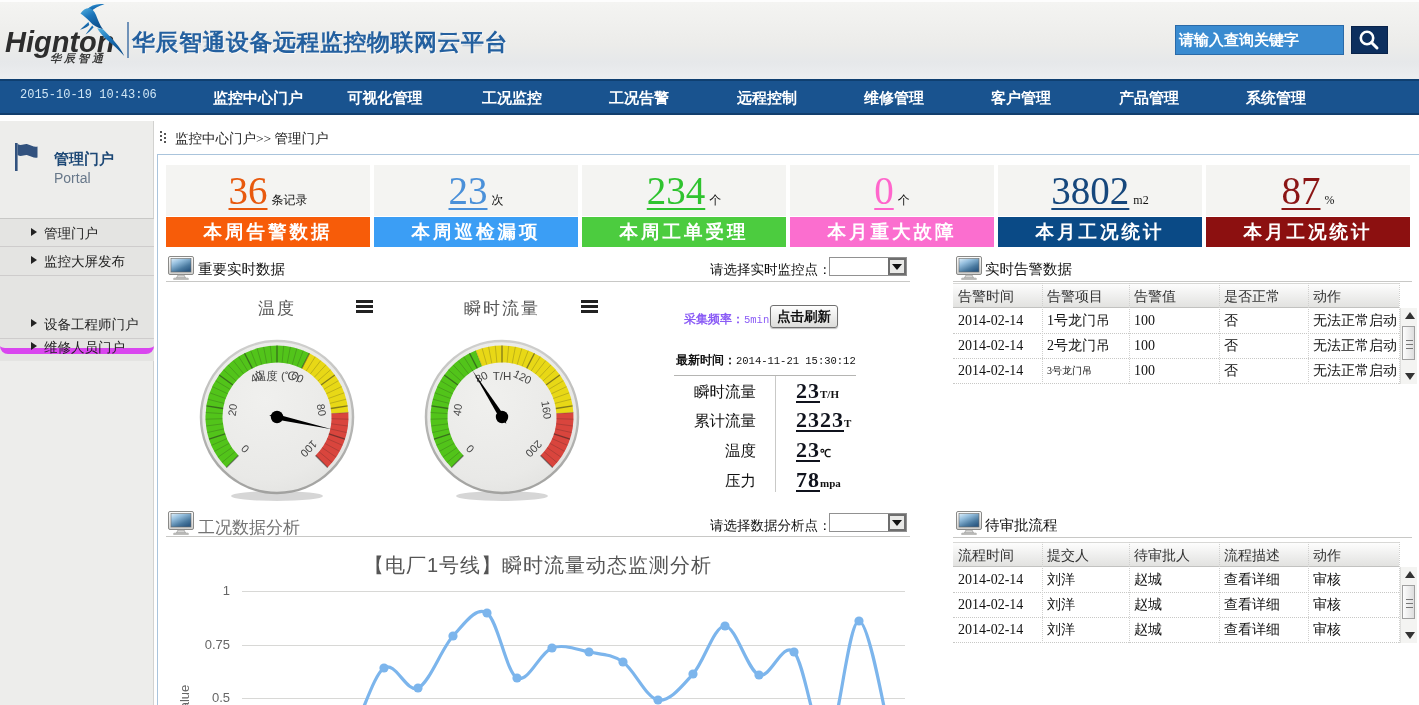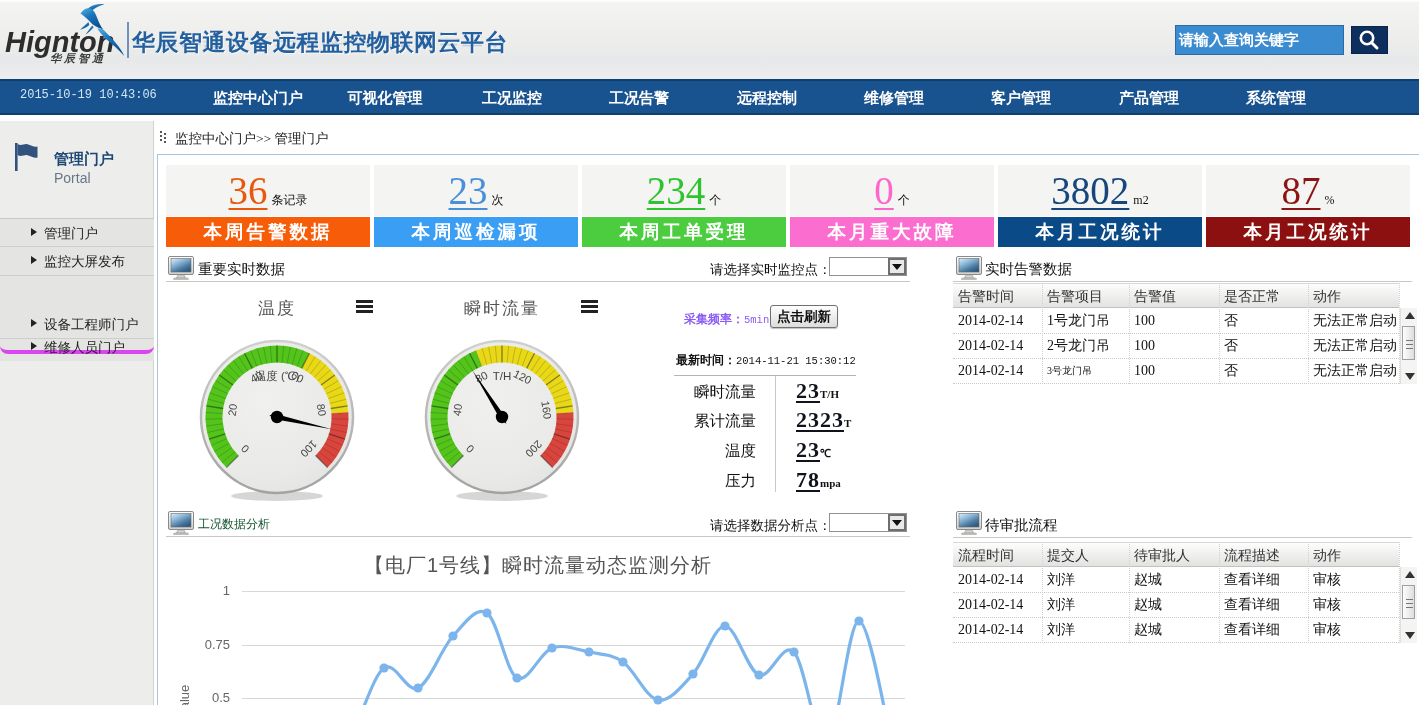--- a/index.html
+++ b/index.html
@@ -60,21 +60,21 @@
       <div style="position:absolute;left:44px;top:6px;font-size:13.5px;color:#222;font-family:Liberation Serif,serif;">管理门户</div>
     </div>
 <div class="abs" style="left:0;top:247.0px;width:154px;height:28.5px;border-bottom:1px solid #cecccc;">
       <div style="position:absolute;left:31px;top:9px;width:0;height:0;border-top:4.5px solid transparent;border-bottom:4.5px solid transparent;border-left:6px solid #222;"></div>
       <div style="position:absolute;left:44px;top:6px;font-size:13.5px;color:#222;font-family:Liberation Serif,serif;">监控大屏发布</div>
     </div>
 <div class="abs" style="left:0;top:304.0px;width:154px;height:28.5px;border-bottom:1px solid #cecccc;margin-top:6px;">
       <div style="position:absolute;left:31px;top:9px;width:0;height:0;border-top:4.5px solid transparent;border-bottom:4.5px solid transparent;border-left:6px solid #222;"></div>
       <div style="position:absolute;left:44px;top:6px;font-size:13.5px;color:#222;font-family:Liberation Serif,serif;">设备工程师门户</div>
     </div>
-<div class="abs" style="left:0;top:332.5px;width:154px;height:21px;border-bottom:4px solid #d946ef;border-radius:8px;">
+<div class="abs" style="left:0;top:332.5px;width:154px;height:21px;border-bottom:6px solid #d946ef;border-radius:8px;">
       <div style="position:absolute;left:31px;top:9px;width:0;height:0;border-top:4.5px solid transparent;border-bottom:4.5px solid transparent;border-left:6px solid #222;"></div>
       <div style="position:absolute;left:44px;top:6px;font-size:13.5px;color:#222;font-family:Liberation Serif,serif;">维修人员门户</div>
     </div>
 <svg class="abs" style="left:160px;top:131px;" width="9" height="13" viewBox="0 0 9 13">
 <g fill="#555">
         <rect x="0" y="0" width="2" height="2"></rect>
         <rect x="0" y="4" width="2" height="2"></rect>
         <rect x="0" y="8" width="2" height="2"></rect>
 <rect x="4" y="2" width="2" height="2"></rect>
         <rect x="4" y="6" width="2" height="2"></rect>
@@ -379,21 +379,21 @@
 <linearGradient id="bez" x1="0" y1="0" x2="0" y2="1">
 <stop offset="0%" stop-color="#fdfdfd"></stop>
             <stop offset="100%" stop-color="#cfcfcd"></stop>
           </linearGradient>
         </defs>
 <rect x="0.5" y="0.5" width="25" height="18" rx="1.5" fill="url(#bez)" stroke="#8a8a88"></rect>
 <rect x="3" y="2.5" width="20" height="13.5" fill="url(#scr)" stroke="#6a6a68" stroke-width="0.6"></rect>
 <path d="M10 19 L16 19 L17.5 22 L8.5 22 Z" fill="#d8d8d6" stroke="#9a9a98" stroke-width="0.7"></path>
 <rect x="5.5" y="22" width="15" height="1.8" rx="0.9" fill="#c2c2c0" stroke="#9a9a98" stroke-width="0.5"></rect>
 </svg></div>
-<div class="abs" style="left:198px;top:516px;font-size:12px;color:#14532d;font-family:Liberation Serif,serif;">工况数据分析</div>
+<div class="abs" style="left:198px;top:516px;font-size:17px;color:#737373;font-family:Liberation Serif,serif;">工况数据分析</div>
 <div class="abs" style="left:710px;top:517px;font-size:13.5px;color:#111;font-family:Liberation Serif,serif;">请选择数据分析点：</div>
 <div style="position:absolute;left:829px;top:513px;width:78px;height:19px;background:#fff;border:1px solid #919191;">
       <div style="position:absolute;right:0;top:0;width:18px;height:17px;background:#e9e9e7;border:2px solid #6e6e6e;">
         <div style="position:absolute;left:1.5px;top:4px;width:0;height:0;border-left:5.5px solid transparent;border-right:5.5px solid transparent;border-top:6.5px solid #111;"></div>
       </div>
     </div>
 <div class="abs" style="left:166px;top:536px;width:744px;border-top:1px solid #c8c8c6;"></div>
 <div class="abs" style="left:166px;top:552px;width:744px;text-align:center;font-size:20px;color:#555;letter-spacing:1px;">【电厂1号线】瞬时流量动态监测分析</div>
 <div class="abs" style="left:200px;top:583px;width:30px;text-align:right;font-size:13px;color:#666;">1</div>
 <div class="abs" style="left:200px;top:637px;width:30px;text-align:right;font-size:13px;color:#666;">0.75</div>

